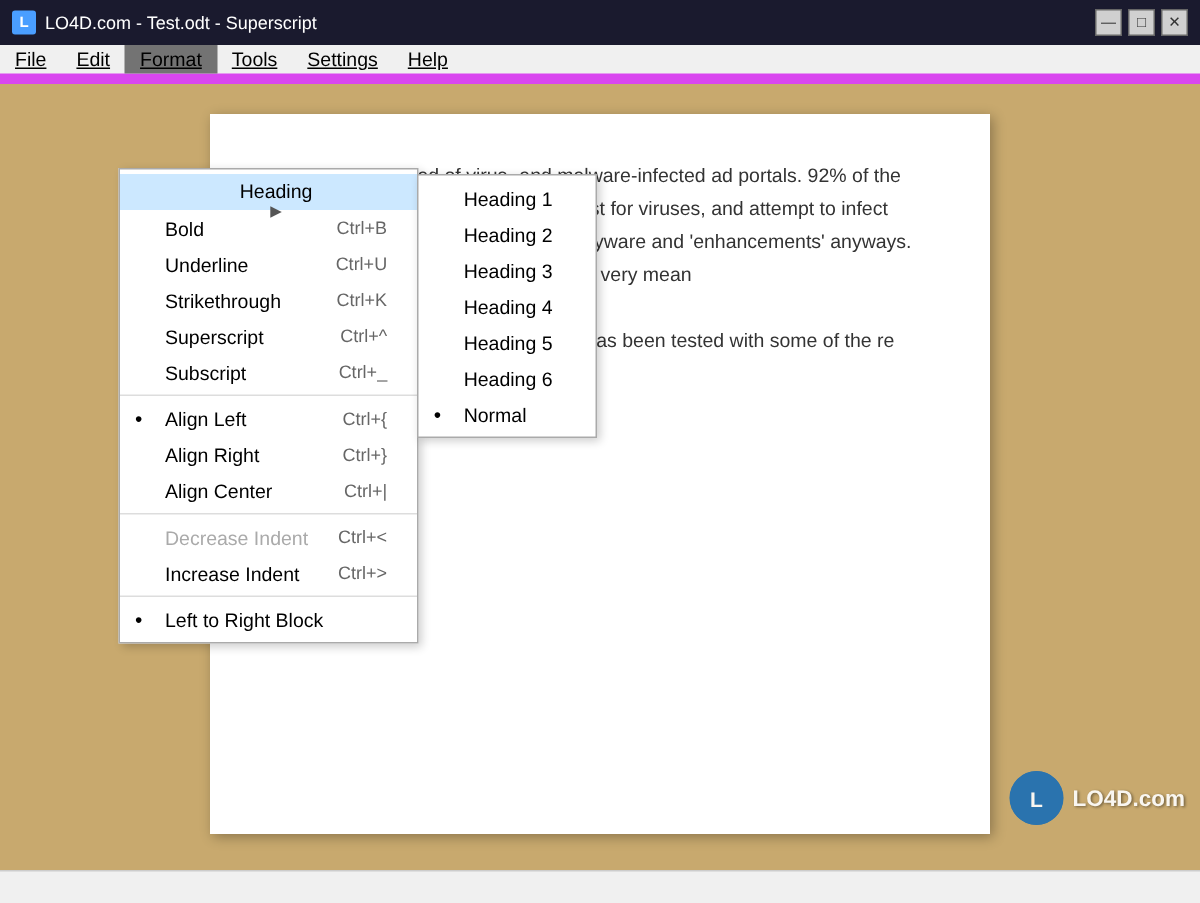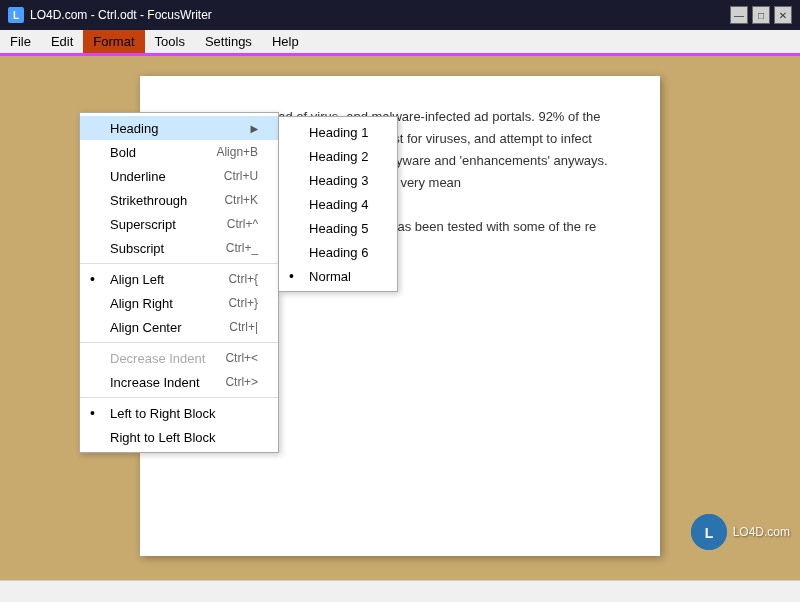--- a/index.html
+++ b/index.html
@@ -70,36 +70,37 @@
       font-size: 10px;
       color: #333;
     }
 
     
     .menu-bar {
       background: #f0f0f0;
       height: 26px;
       display: flex;
       align-items: stretch;
-      border-bottom: 3px solid #d946ef;
+      border-bottom: 7px solid #d946ef;
       flex-shrink: 0;
+      text-decoration: underline;
     }
 
     .menu-item {
       padding: 0 10px;
       display: flex;
       align-items: center;
       cursor: pointer;
       color: #000;
       font-size: 13px;
       white-space: nowrap;
     }
 
     .menu-item:hover, .menu-item.active {
-      background: #c2410c;
+      background: #737373;
       text-align: center;
     }
 
     
     .content-area {
       flex: 1;
       background: #c8a96e;
       display: flex;
       align-items: flex-start;
       justify-content: center;
@@ -249,40 +250,40 @@
       border-radius: 50%;
       background: #1a6eb5;
       display: flex;
       align-items: center;
       justify-content: center;
       overflow: hidden;
     }
 
     .watermark-text {
       color: white;
-      font-size: 12px;
-      font-weight: normal;
+      font-size: 15px;
+      font-weight: bold;
       text-shadow: 1px 1px 2px rgba(0,0,0,0.5);
     }
 
     .heading-entry {
       position: relative;
     }
   </style>
 </head>
 <body>
 
 <div class="window">
 
   <div class="title-bar">
     <div class="title-bar-left">
       <div class="title-bar-icon">
         <span>L</span>
       </div>
-      <span>LO4D.com - Ctrl.odt - FocusWriter</span>
+      <span>LO4D.com - Test.odt - Superscript</span>
     </div>
     <div class="title-bar-buttons">
       <div class="tb-btn">—</div>
       <div class="tb-btn">□</div>
       <div class="tb-btn">✕</div>
     </div>
   </div>
 
   <div class="menu-bar">
     <div class="menu-item">
@@ -311,21 +312,21 @@
       <div class="doc-text">
         <p>the rampant spread of virus- and malware-infected ad portals. 92% of the top 25 download directories do not test for viruses, and attempt to infect your system with multiple toolbars, spyware and 'enhancements' anyways. LO4D.com is an oasis in a desert of a very mean</p>
         <br>
         <p>ens with high quality software which has been tested with some of the re and simple.</p>
       </div>
     </div>
 
     <div class="dropdown-container">
       <div class="dropdown-menu">
 
-        <div class="menu-entry highlighted heading-entry" style="position:relative;">
+        <div class="menu-entry highlighted heading-entry" style="position:relative;flex-direction:column;">
           <span>Heading</span>
           <span class="arrow">▶</span>
 
           <div class="submenu">
             <div class="sub-entry">
               <span>Heading 1</span>
             </div>
             <div class="sub-entry">
               <span>Heading 2</span>
             </div>
@@ -343,21 +344,21 @@
             </div>
             <div class="sub-entry">
               <span class="bullet">•</span>
               <span>Normal</span>
             </div>
           </div>
         </div>
 
         <div class="menu-entry">
           <span>Bold</span>
-          <span class="shortcut">Align+B</span>
+          <span class="shortcut">Ctrl+B</span>
         </div>
         <div class="menu-entry">
           <span>Underline</span>
           <span class="shortcut">Ctrl+U</span>
         </div>
         <div class="menu-entry">
           <span>Strikethrough</span>
           <span class="shortcut">Ctrl+K</span>
         </div>
         <div class="menu-entry">
@@ -394,23 +395,20 @@
         <div class="menu-entry">
           <span>Increase Indent</span>
           <span class="shortcut">Ctrl+&gt;</span>
         </div>
 
         <div class="menu-separator"></div>
 
         <div class="menu-entry">
           <span class="bullet">•</span>
           <span>Left to Right Block</span>
-        </div>
-        <div class="menu-entry">
-          <span>Right to Left Block</span>
         </div>
 
       </div>
     </div>
 
     <div class="watermark">
       <div class="watermark-circle">
         <svg width="36" height="36" viewBox="0 0 36 36">
           <circle cx="18" cy="18" r="18" fill="#1a6eb5"></circle>
           <text x="18" y="24" text-anchor="middle" fill="white" font-size="14" font-weight="bold" font-family="Arial">L</text>

